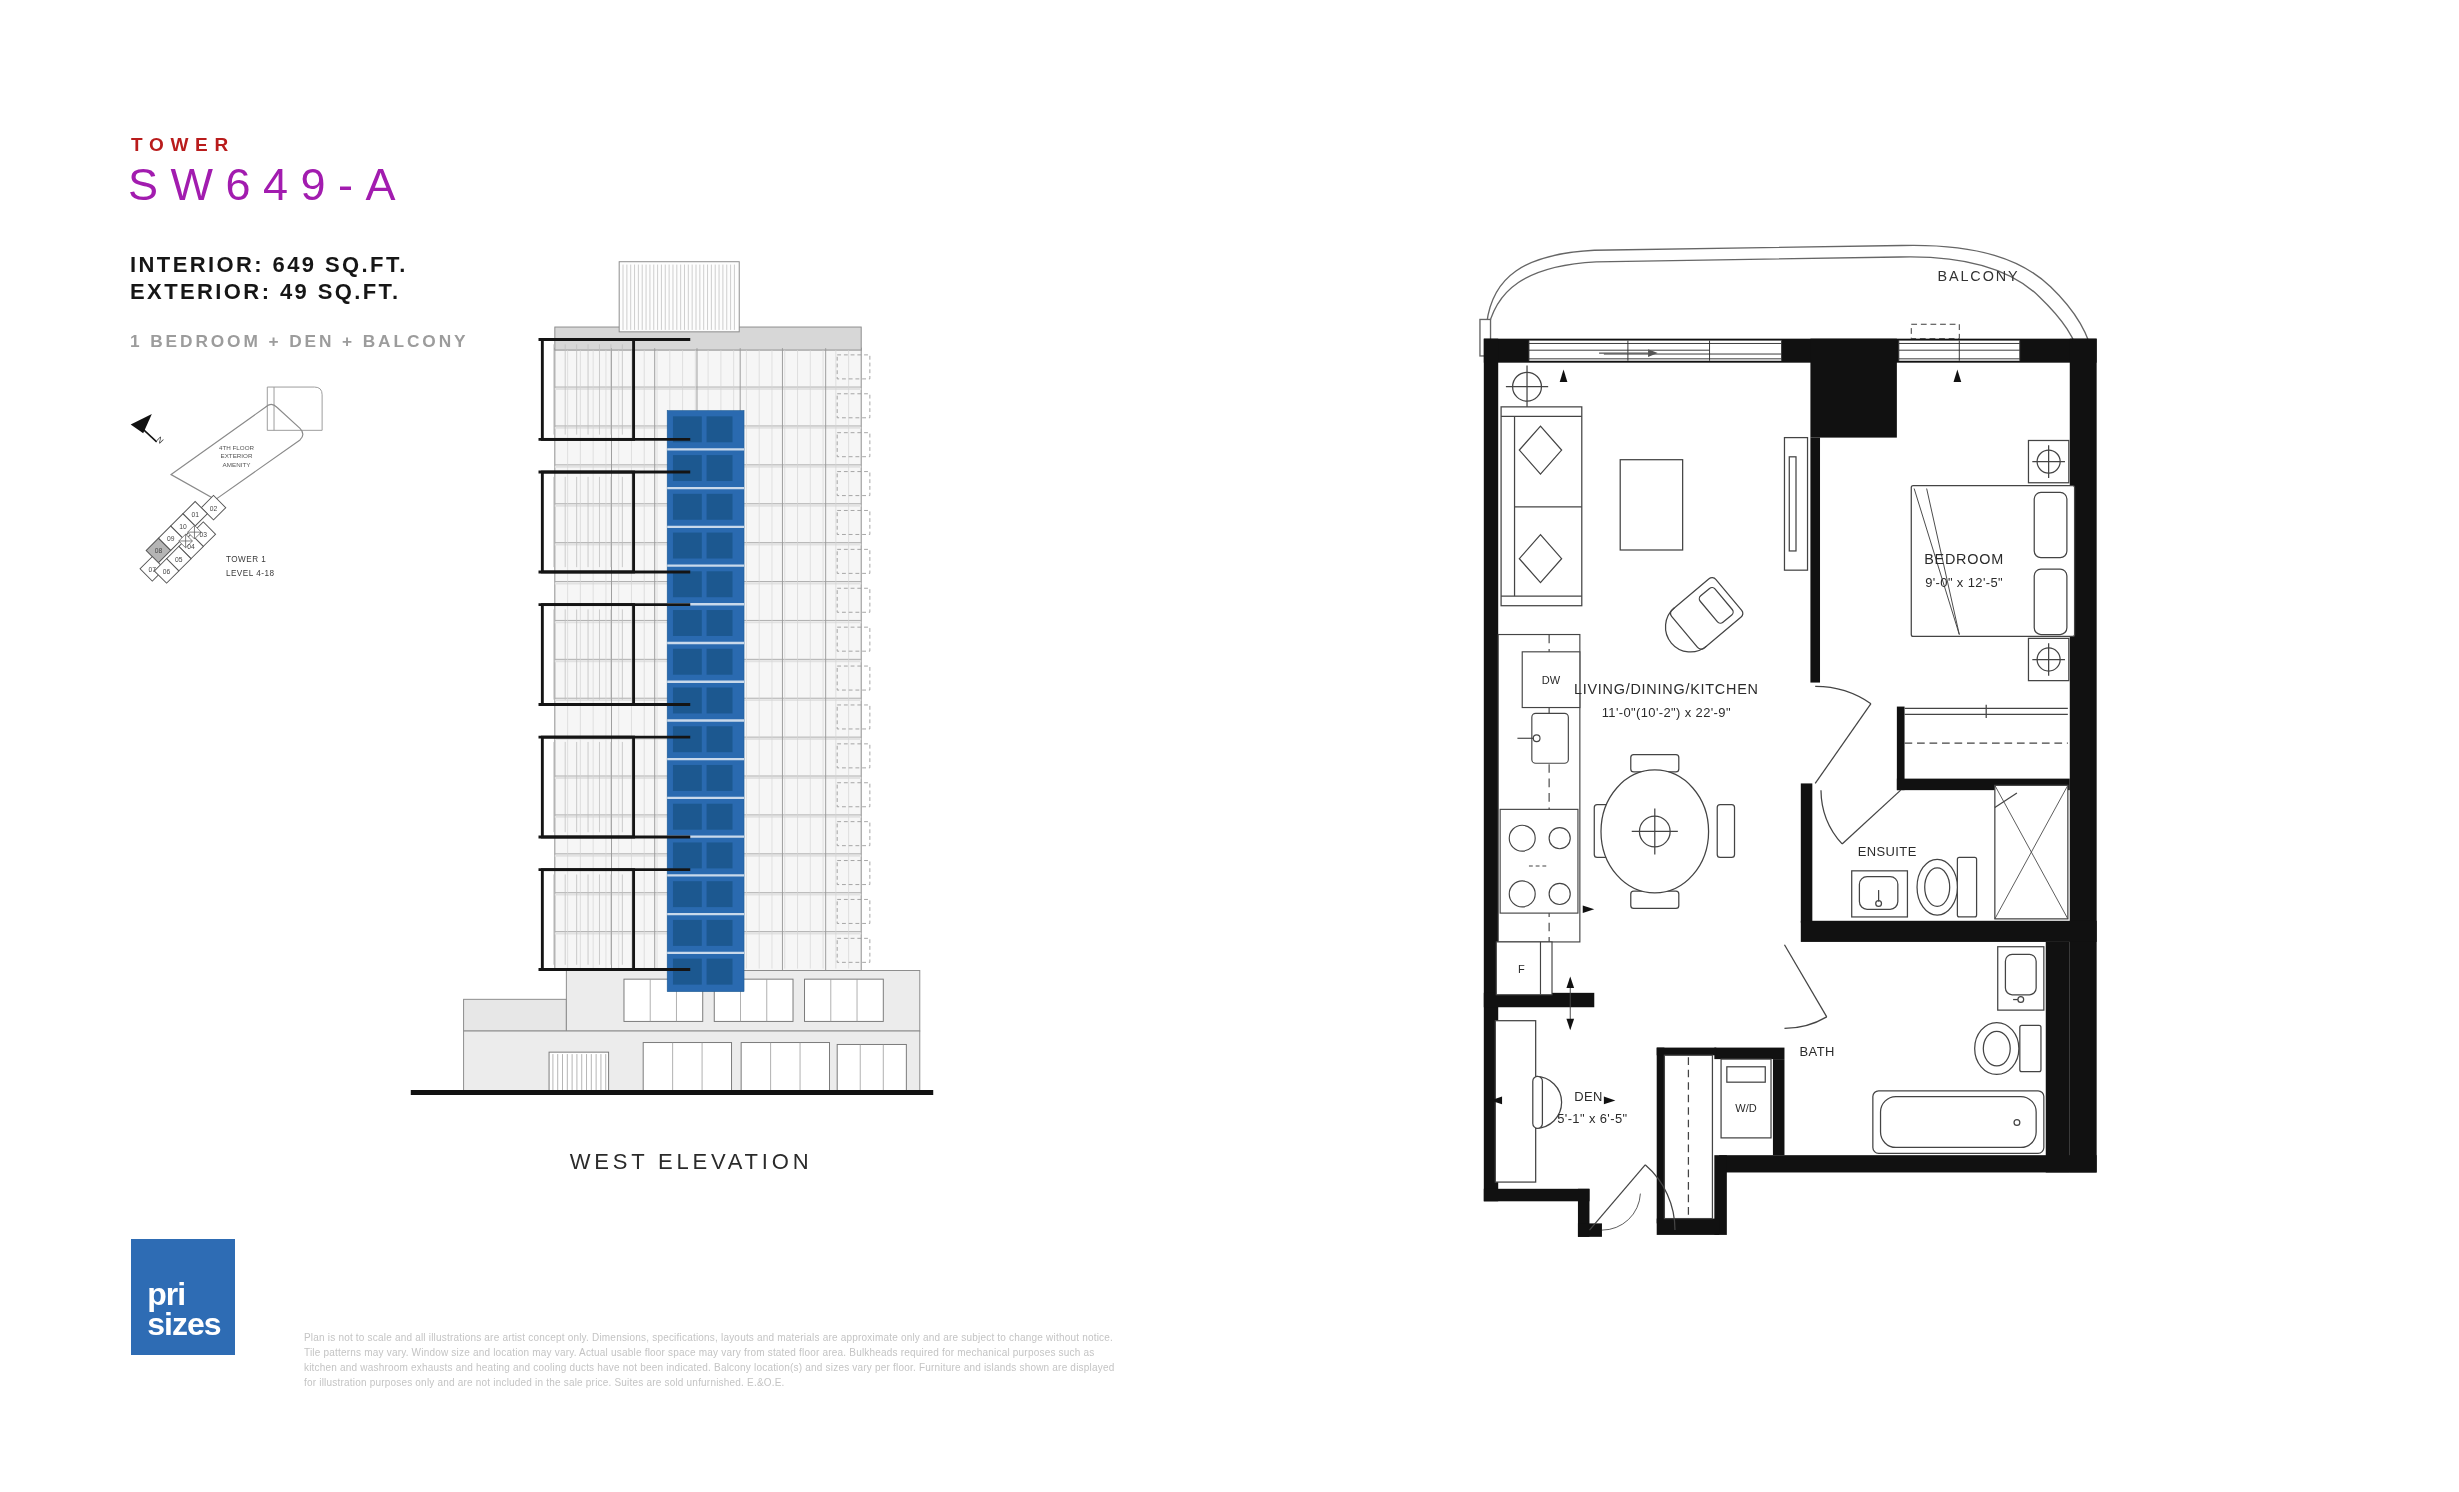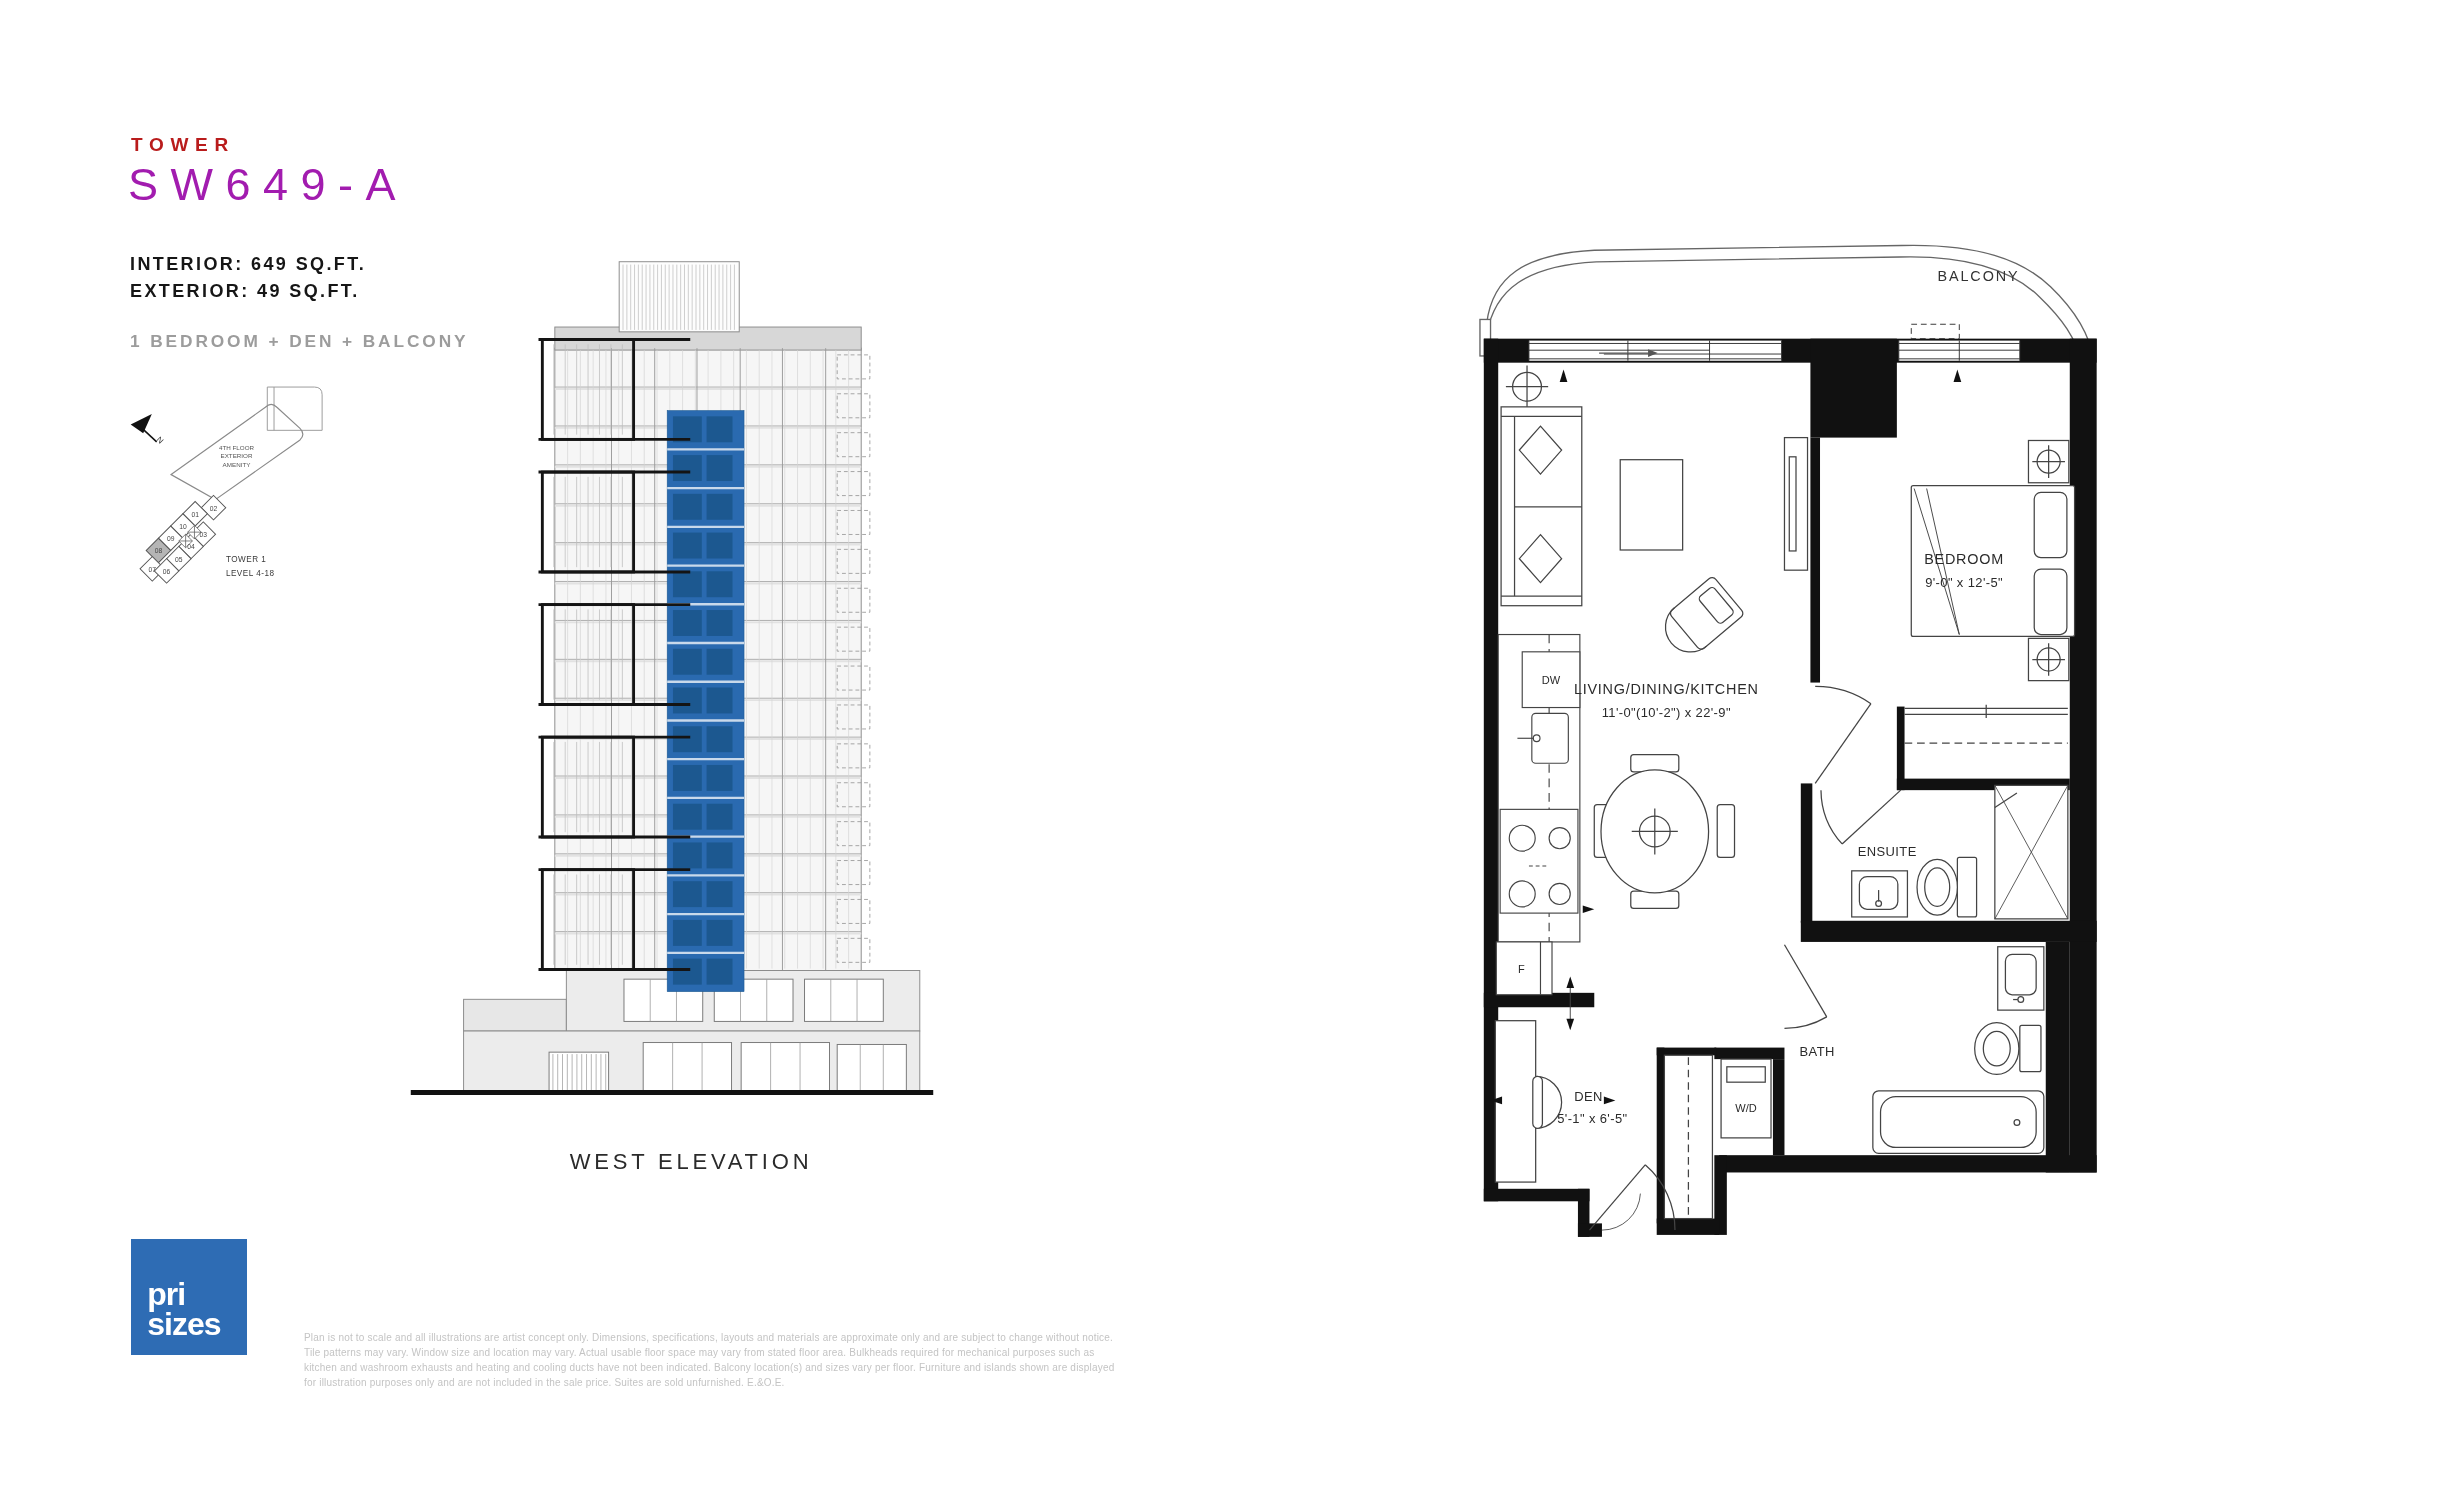--- a/index.html
+++ b/index.html
@@ -2,27 +2,27 @@
 <html><head>
 <meta charset="utf-8">
 <style>
   html,body{margin:0;padding:0;background:#fff;}
   .page{position:relative;width:2459px;height:1493px;background:#fff;overflow:hidden;
         font-family:"Liberation Sans",sans-serif;color:#222;}
   .abs{position:absolute;}
   
   .eyebrow{left:131px;top:134px;font-size:19px;font-weight:600;letter-spacing:6.7px;color:#b91c1c;}
   .plan-name{left:128px;top:159px;font-size:45px;font-weight:500;letter-spacing:12.5px;color:#a21caf;}
-  .sqft{left:130px;top:251px;font-size:18px;font-weight:700;letter-spacing:2.4px;color:#161616;line-height:27px;}
+  .sqft{left:130px;top:251px;font-size:22px;font-weight:700;letter-spacing:2.4px;color:#161616;line-height:27px;}
   .suite-type{left:130px;top:331px;font-size:17.3px;font-weight:700;letter-spacing:2.9px;color:#9c9c9c;}
   
   .elev-caption{left:403px;top:1149px;width:576px;text-align:center;font-size:22px;
                 font-weight:500;letter-spacing:3.8px;color:#2b2b2b;}
   
-  .logo{left:131px;top:1239px;width:116px;height:116px;background:#2e6cb4;}
+  .logo{left:131px;top:1239px;width:104px;height:116px;background:#2e6cb4;}
   .logo .lg{position:absolute;left:16.3px;color:#fff;font-weight:700;font-size:32px;line-height:30px;letter-spacing:-1px;}
   .logo .l1{top:40px;}
   .logo .l2{top:70px;}
   
   .disclaimer{left:304px;top:1330px;width:824px;font-size:10px;line-height:1.5;color:#c4c4c4;letter-spacing:0.2px;}
   
   text{font-family:"Liberation Sans",sans-serif;fill:#2b2b2b;}
   .pl{font-size:15px;letter-spacing:.8px;}
   .pd{font-size:13.5px;letter-spacing:.4px;}
   .ps{font-size:11.5px;}

